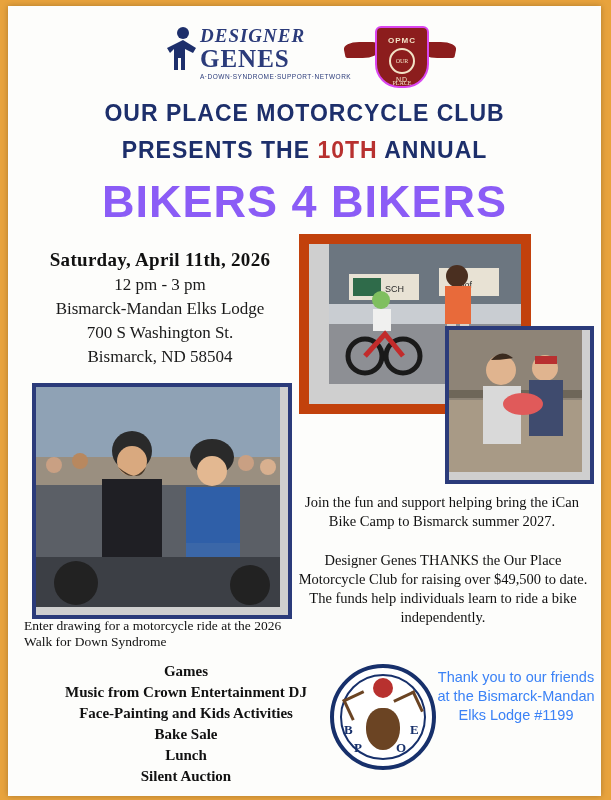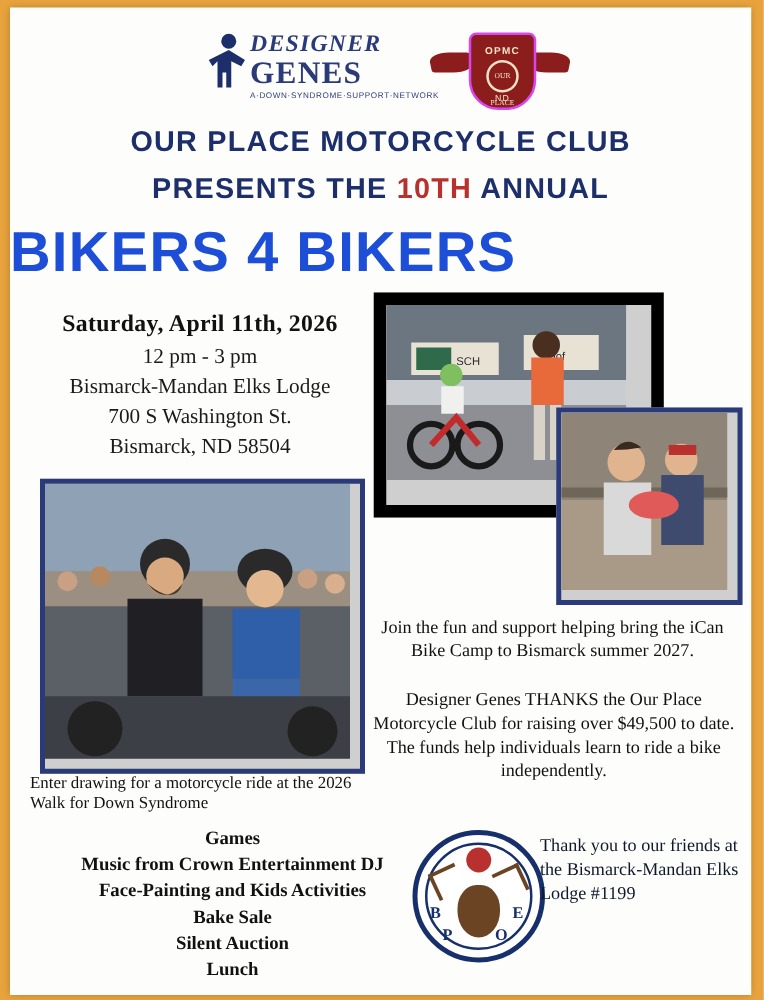--- a/index.html
+++ b/index.html
@@ -141,24 +141,25 @@
   }
   .line2 {
     font-size: 23px;
     margin-top: 10px;
   }
   .tenth {
     color: #b8312f;
     font-size: 23px;
   }
   .title {
+    text-align: center;
     font-family: "Liberation Sans", sans-serif;
     font-weight: bold;
     font-size: 45px;
-    color: #1d4ed8;
+    color: #8b5cf6;
     letter-spacing: 1px;
     margin-top: 12px;
   }
 
   
   .event-block {
     position: absolute;
     left: 22px;
     top: 243px;
     width: 260px;
@@ -179,21 +180,22 @@
 
   
   .photo {
     position: absolute;
     background: #cfcfcf;
     border: 4px solid #2b3b7a;
     overflow: hidden;
   }
   .photo.p-bike {
     left: 291px; top: 228px; width: 212px; height: 160px;
-    border: 10px solid #000000;
+    border: 10px solid #c2410c;
+    text-align: right;
   }
   .photo.p-hug {
     left: 437px; top: 320px; width: 141px; height: 150px;
   }
   .photo.p-riders {
     left: 24px; top: 377px; width: 252px; height: 228px;
   }
 
   .caption {
     position: absolute;
@@ -286,23 +288,24 @@
     font-family: "Liberation Serif", serif;
     font-weight: bold;
     font-size: 13px;
     color: #17306b;
   }
   .thanks {
     position: absolute;
     left: 424px;
     top: 662px;
     width: 168px;
-    font-family: Liberation Serif, serif;
+    text-align: center;
+    font-family: Liberation Sans, sans-serif;
     font-size: 14.5px;
-    color: #0f172a;
+    color: #3b82f6;
     line-height: 19px;
   }
 </style>
 </head>
 <body>
 
 <div class="page">
 
   <div class="logo-row">
 
@@ -414,22 +417,22 @@
   <div class="caption">Enter drawing for a motorcycle ride at the 2026 Walk for Down Syndrome</div>
 
   <div class="para para-join">Join the fun and support helping bring the iCan Bike Camp to Bismarck summer 2027.</div>
   <div class="para para-thanks">Designer Genes THANKS the Our Place Motorcycle Club for raising over $49,500 to date. The funds help individuals learn to ride a bike independently.</div>
 
   <div class="activities">
     <div>Games</div>
     <div>Music from Crown Entertainment DJ</div>
     <div>Face-Painting and Kids Activities</div>
     <div>Bake Sale</div>
+    <div>Lunch</div>
     <div>Silent Auction</div>
-    <div>Lunch</div>
   </div>
 
   <div class="elks">
     <div class="elks-circle"></div>
     <div class="elks-inner"></div>
     <div class="elks-clock"></div>
     <div class="antler l"></div>
     <div class="antler r"></div>
     <div class="elk-head"></div>
     <div class="elks-letter" style="left:14px; top:58px;">B</div>

